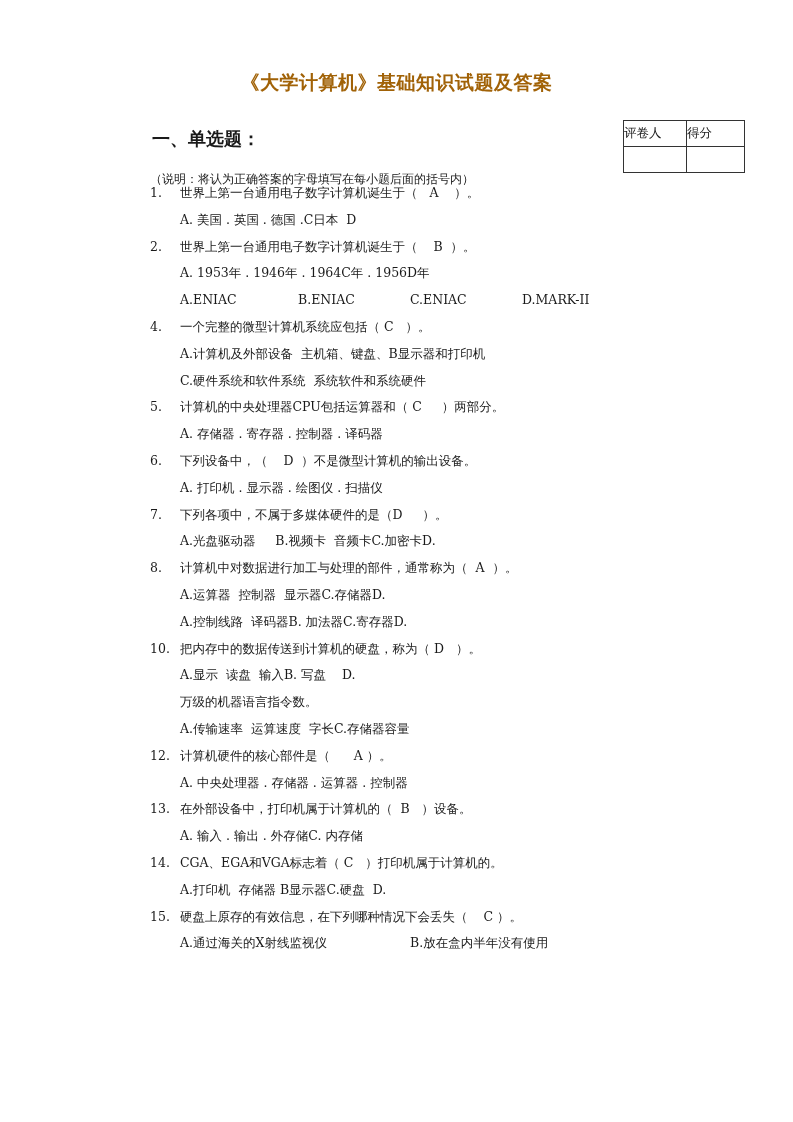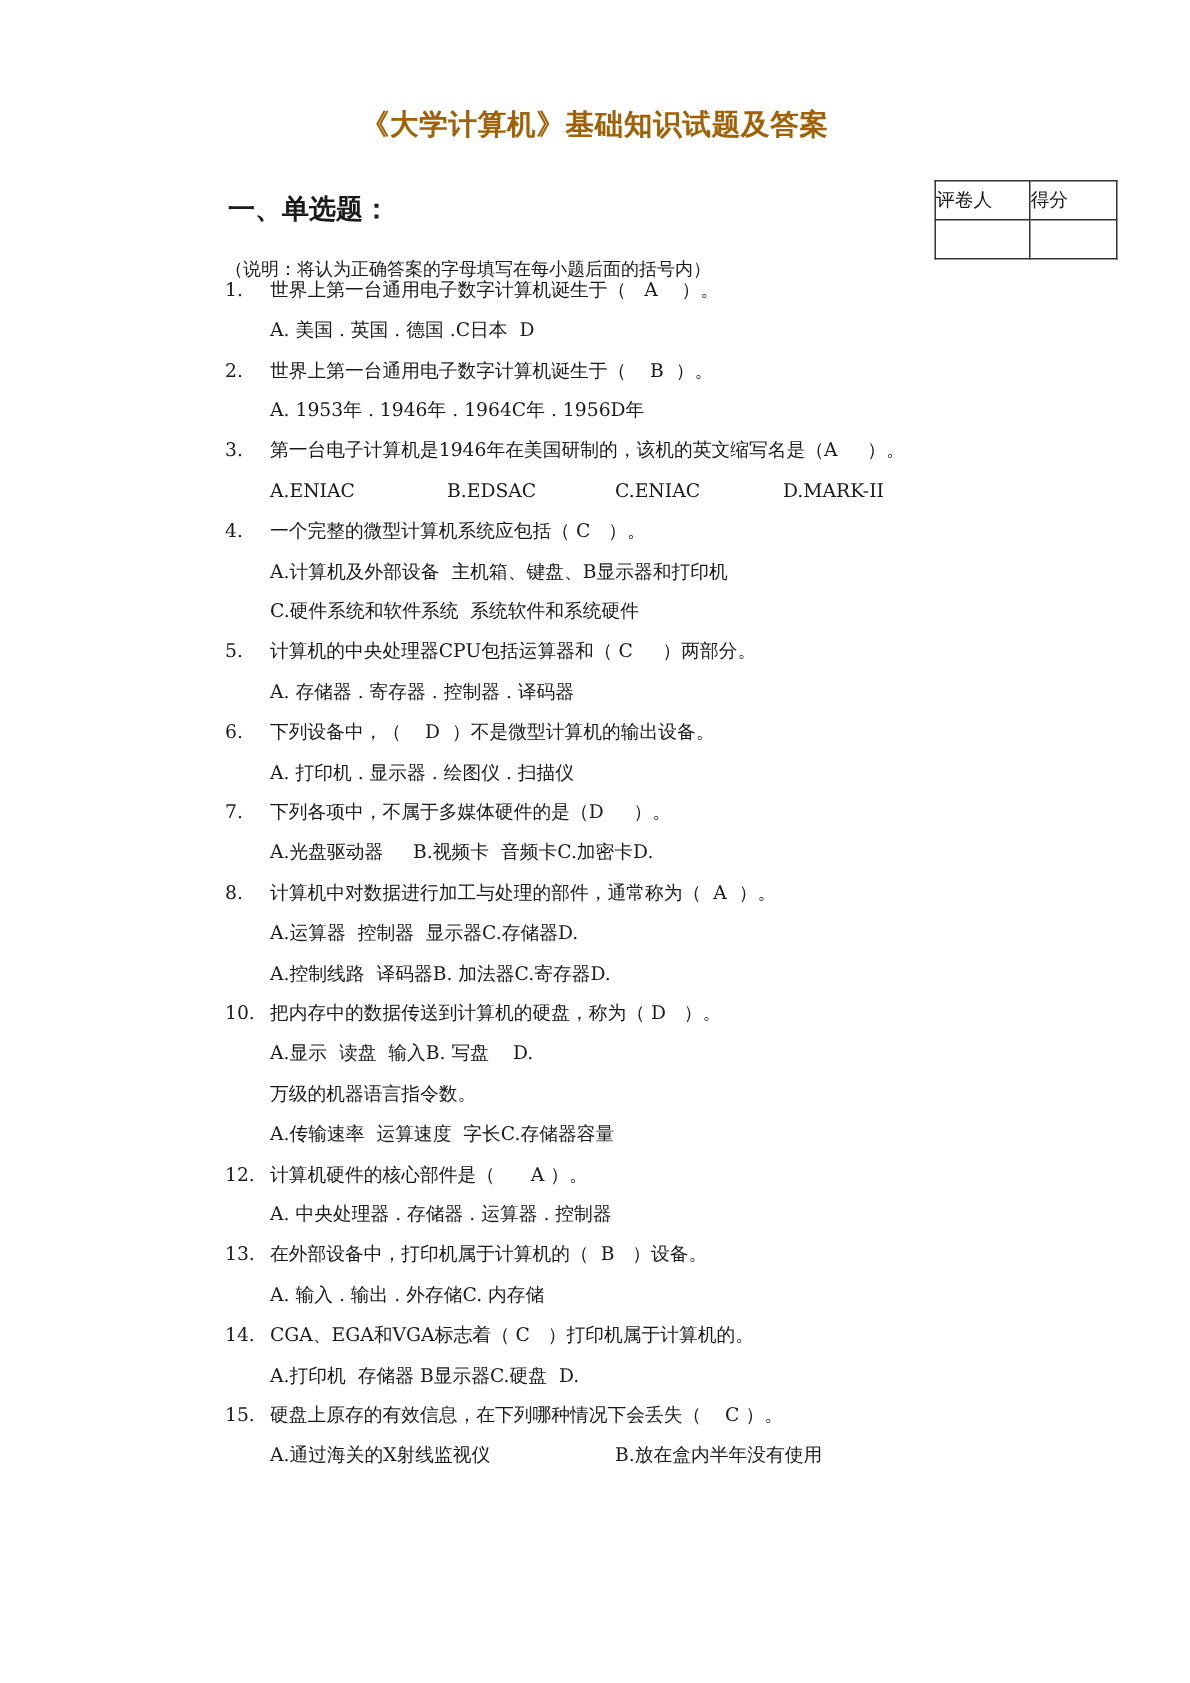--- a/index.html
+++ b/index.html
@@ -62,22 +62,21 @@
   </table>
 
 <div class="q-list">
 
   <div class="line"><span class="num">1.</span><span class="stem">世界上第一台通用电子数字计算机诞生于（   A    ）。</span></div>
   <div class="line opt-line">A. 美国 . 英国 . 德国 .C日本  D</div>
 
   <div class="line"><span class="num">2.</span><span class="stem">世界上第一台通用电子数字计算机诞生于（    B  ）。</span></div>
   <div class="line opt-line">A. 1953年 . 1946年 . 1964C年 . 1956D年</div>
 
-  <div class="line"><span class="num">3.</span><span class="stem">第一台电子计算机是1946年在美国研制的，该机的英文缩写名是（A     ）。</span></div>
-  <div class="line opt-line"><span class="opt" style="width:118px">A.ENIAC</span><span class="opt" style="width:112px">B.EDSAC</span><span class="opt" style="width:112px">C.ENIAC</span><span class="opt">D.MARK-II</span></div>
+  <div class="line opt-line"><span class="opt" style="width:118px">A.ENIAC</span><span class="opt" style="width:112px">B.ENIAC</span><span class="opt" style="width:112px">C.ENIAC</span><span class="opt">D.MARK-II</span></div>
 
   <div class="line"><span class="num">4.</span><span class="stem">一个完整的微型计算机系统应包括（ C   ）。</span></div>
   <div class="line opt-line">A.计算机及外部设备  主机箱、键盘、B显示器和打印机</div>
   <div class="line opt-line">C.硬件系统和软件系统  系统软件和系统硬件</div>
 
   <div class="line"><span class="num">5.</span><span class="stem">计算机的中央处理器CPU包括运算器和（ C     ）两部分。</span></div>
   <div class="line opt-line">A. 存储器 . 寄存器 . 控制器 . 译码器</div>
 
   <div class="line"><span class="num">6.</span><span class="stem">下列设备中，（    D  ）不是微型计算机的输出设备。</span></div>
   <div class="line opt-line">A. 打印机 . 显示器 . 绘图仪 . 扫描仪</div>

